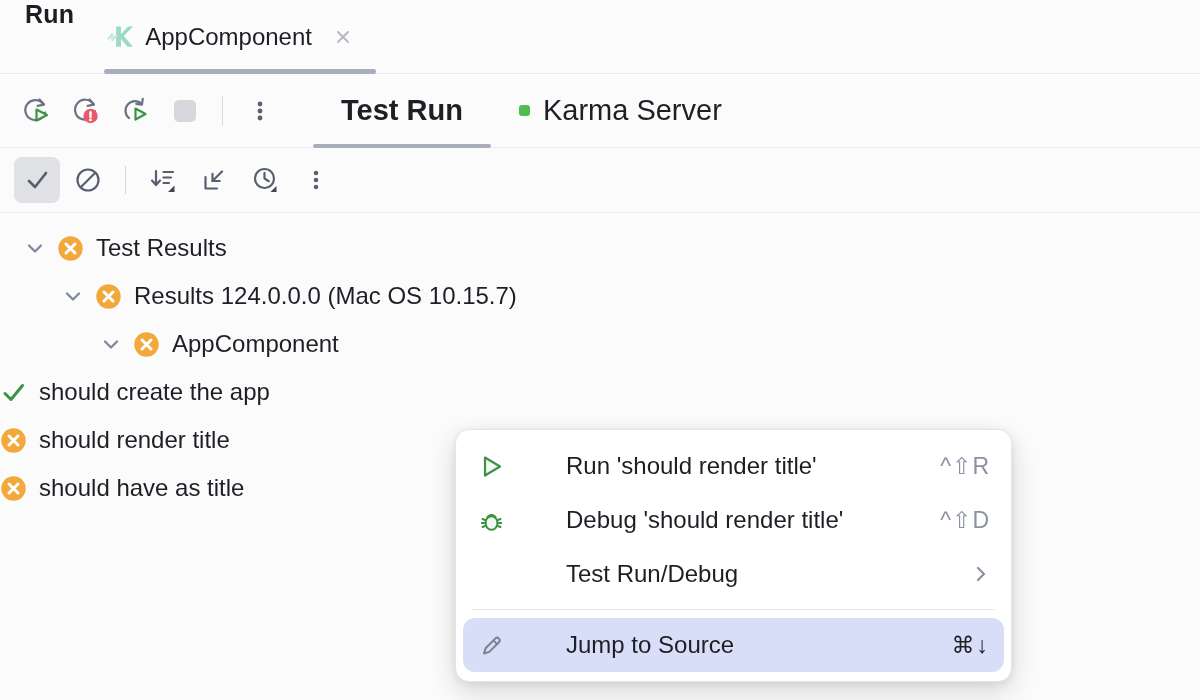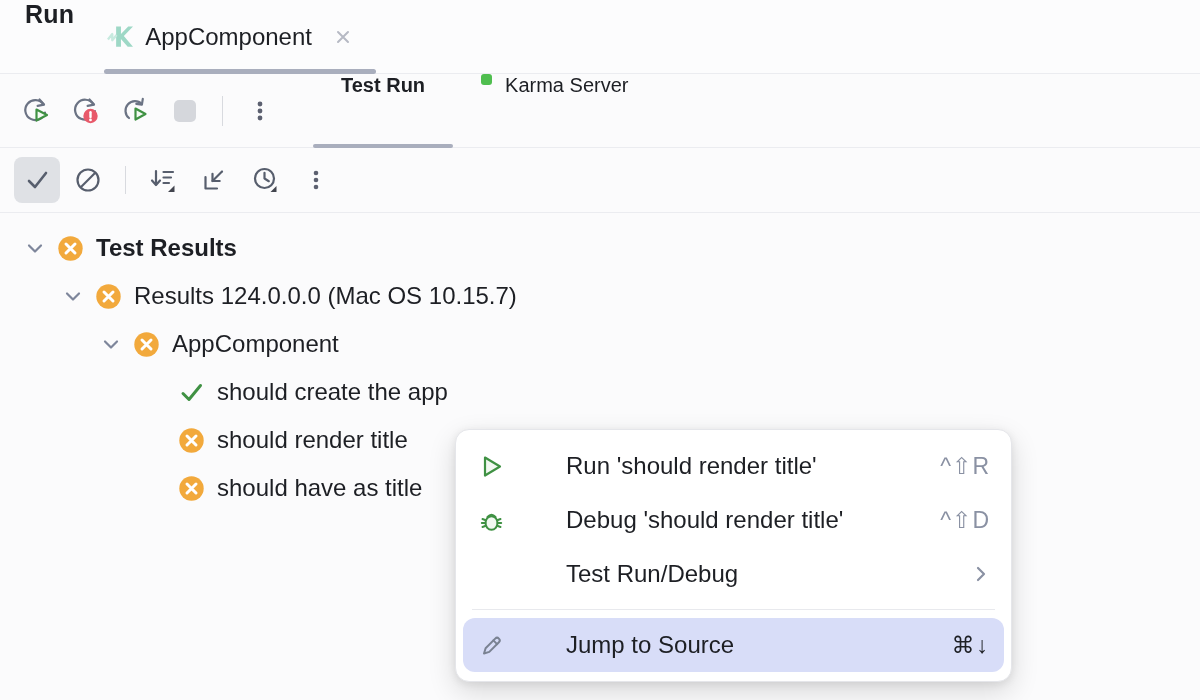--- a/index.html
+++ b/index.html
@@ -18,42 +18,42 @@
   .hdr-tab .tab-label { font-size:24px; }
   .tab-underline { position:absolute; left:0; right:0; bottom:-1px; height:5px;
                    border-radius:3px; background:#A9AEBD; }
   
   .tbar1 { height:74px; display:flex; align-items:center; padding-left:14px;
            border-bottom:1px solid #EBECF0; }
   .icon-btn { width:42px; height:42px; display:flex; align-items:center;
               justify-content:center; border-radius:8px; margin-right:8px; cursor:pointer; }
   .vsep { width:1px; height:30px; background:#D8DADF; margin:0 16px 0 8px; }
   .rtabs { display:flex; height:100%; margin-left:24px; }
-  .rtab { position:relative; display:flex; align-items:flex-start; gap:13px;
-          padding:0 28px; font-size:20px; cursor:pointer; }
+  .rtab { position:relative; display:flex; align-items:center; gap:13px;
+          padding:0 28px; font-size:29px; cursor:pointer; }
   .rtab.sel { font-weight:600; }
   .rtab .tab-underline { height:4px; }
   .status-dot { width:11px; height:11px; border-radius:3px; background:#4FBE4F; }
   
   .tbar2 { height:65px; display:flex; align-items:center; padding-left:14px;
            border-bottom:1px solid #EBECF0; }
   .tbtn { width:46px; height:46px; display:flex; align-items:center;
           justify-content:center; border-radius:8px; margin-right:5px; cursor:pointer; }
   .tbtn.sel { background:#DFE1E5; }
   .vsep2 { width:1px; height:28px; background:#D8DADF; margin:0 14px 0 9px; }
   
   .tree { padding-top:11px; }
   .trow { position:relative; height:48px; display:flex; align-items:center;
           font-size:24px; cursor:pointer; white-space:nowrap; }
   .trow.sel::before { content:""; position:absolute; left:17px; right:0; top:1px; bottom:1px;
                       background:#DFE1E5; border-radius:8px; z-index:-1; }
   .chev { width:26px; display:flex; justify-content:center; margin-right:9px; flex:0 0 auto; }
   .ticon { width:27px; height:27px; margin-right:12px; flex:0 0 auto; }
-  .lvl0 { padding-left:22px;font-weight:bold; } .lvl1 { padding-left:60px; }
-  .lvl2 { padding-left:98px; } .lvl3 { padding-left:178px; }
+  .lvl0 { padding-left:22px; } .lvl1 { padding-left:60px; }
+  .lvl2 { padding-left:98px; } .lvl3 { }
   
   .menu { position:absolute; left:455px; top:429px; width:557px; z-index:10;
           background:#FFFFFF; border:1px solid #E5E6EA; border-radius:14px;
           box-shadow:0 10px 28px rgba(0,0,0,.14), 0 2px 8px rgba(0,0,0,.08);
           padding:9px 7px; }
   .mitem { display:flex; align-items:center; height:54px; padding:0 14px 0 15px;
            border-radius:9px; font-size:24px; cursor:pointer;gap:44px; }
   .micon { width:27px; height:27px; margin-right:17px; display:flex;
            align-items:center; justify-content:center; flex:0 0 auto; }
   .mlabel { flex:1; }

